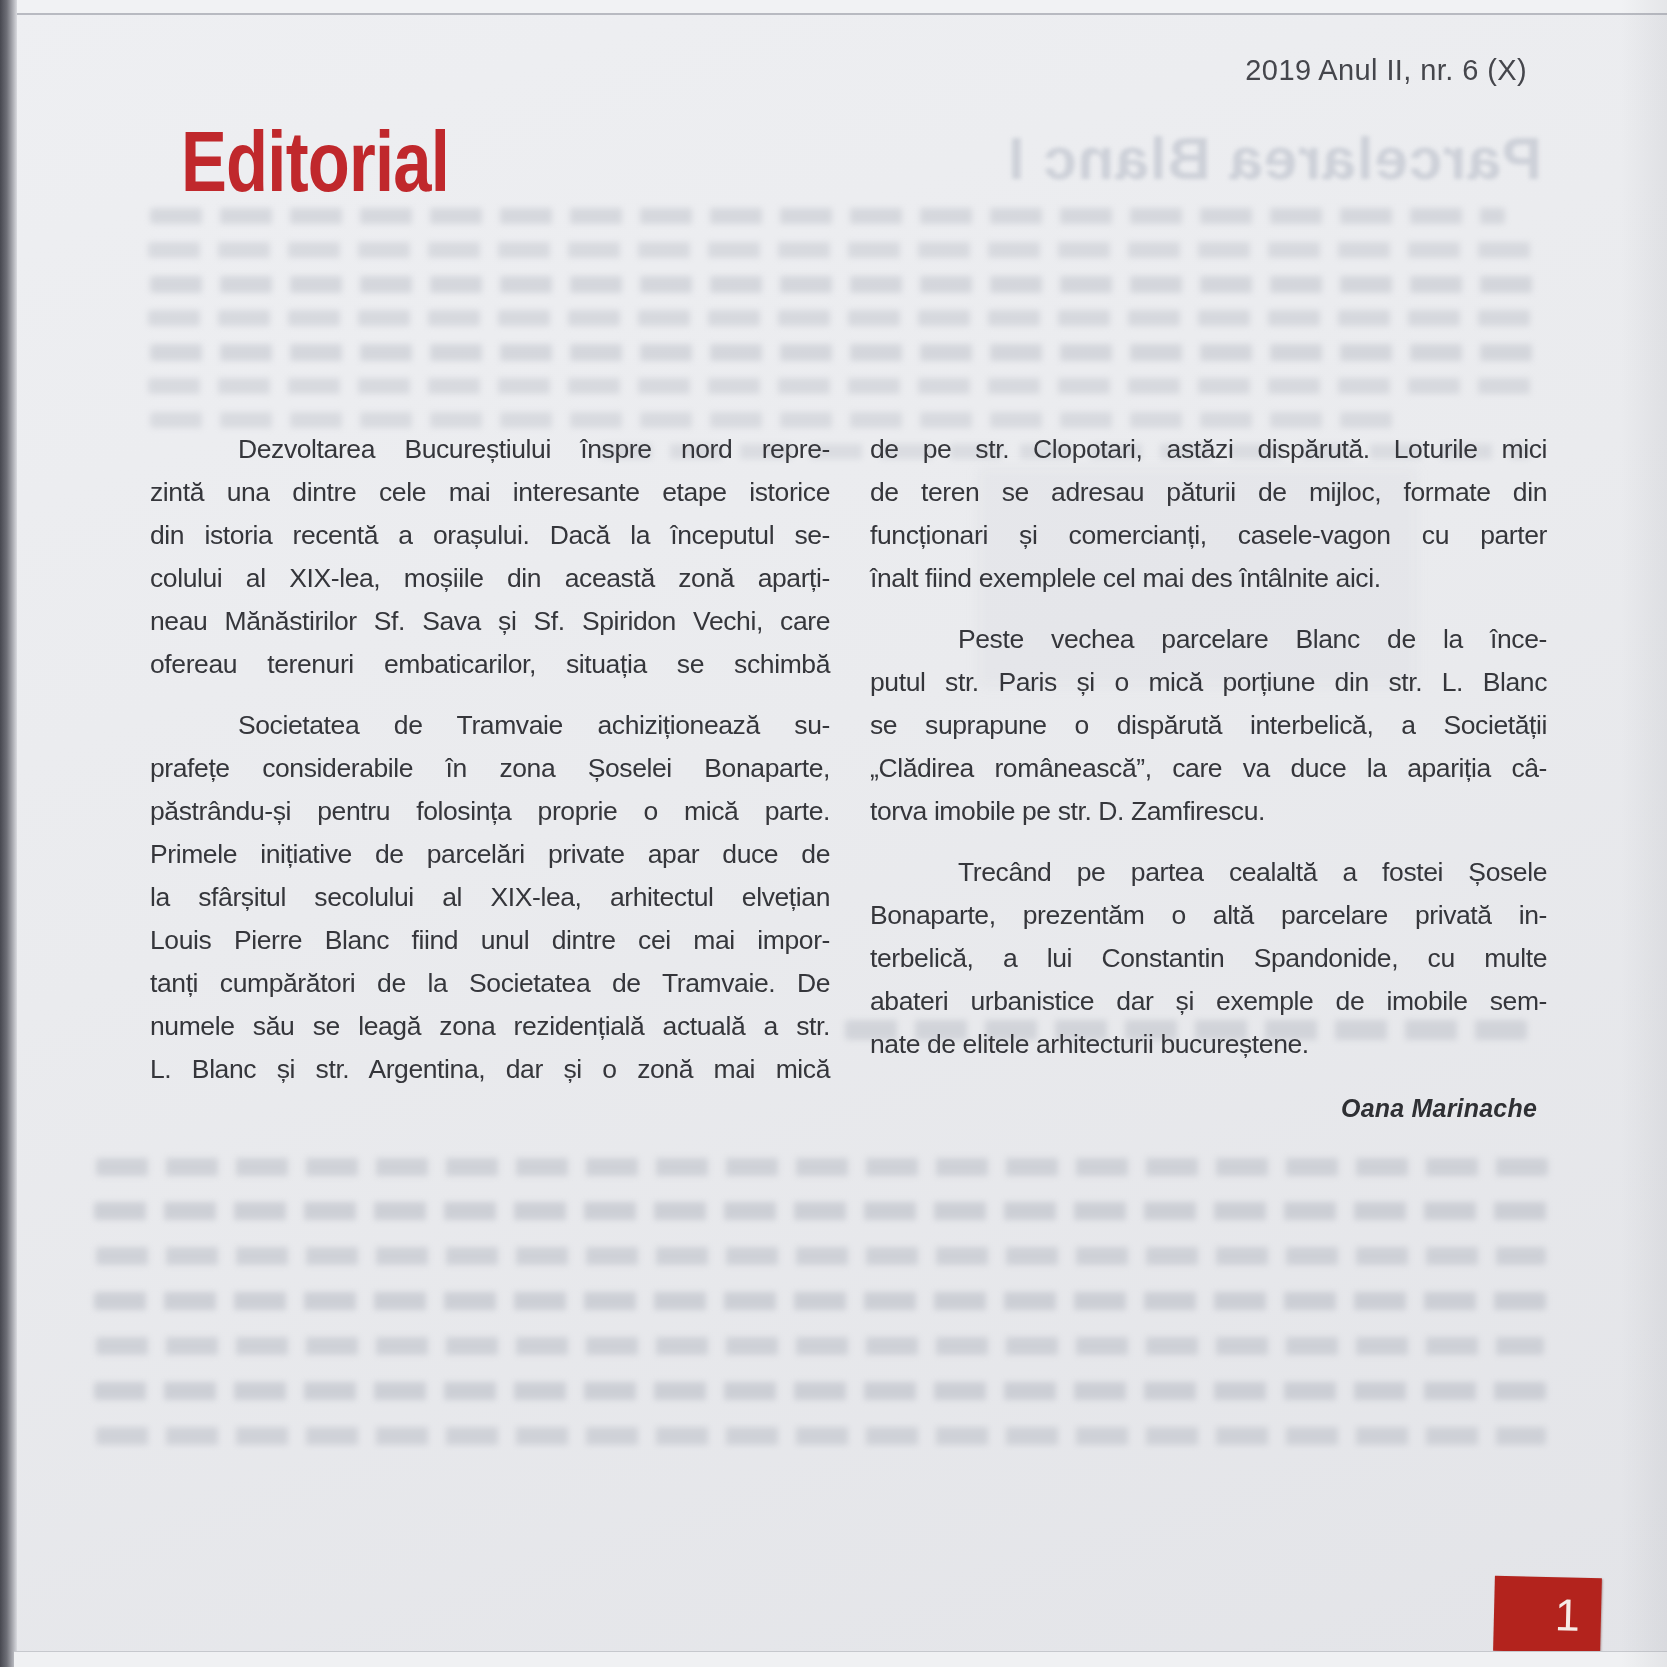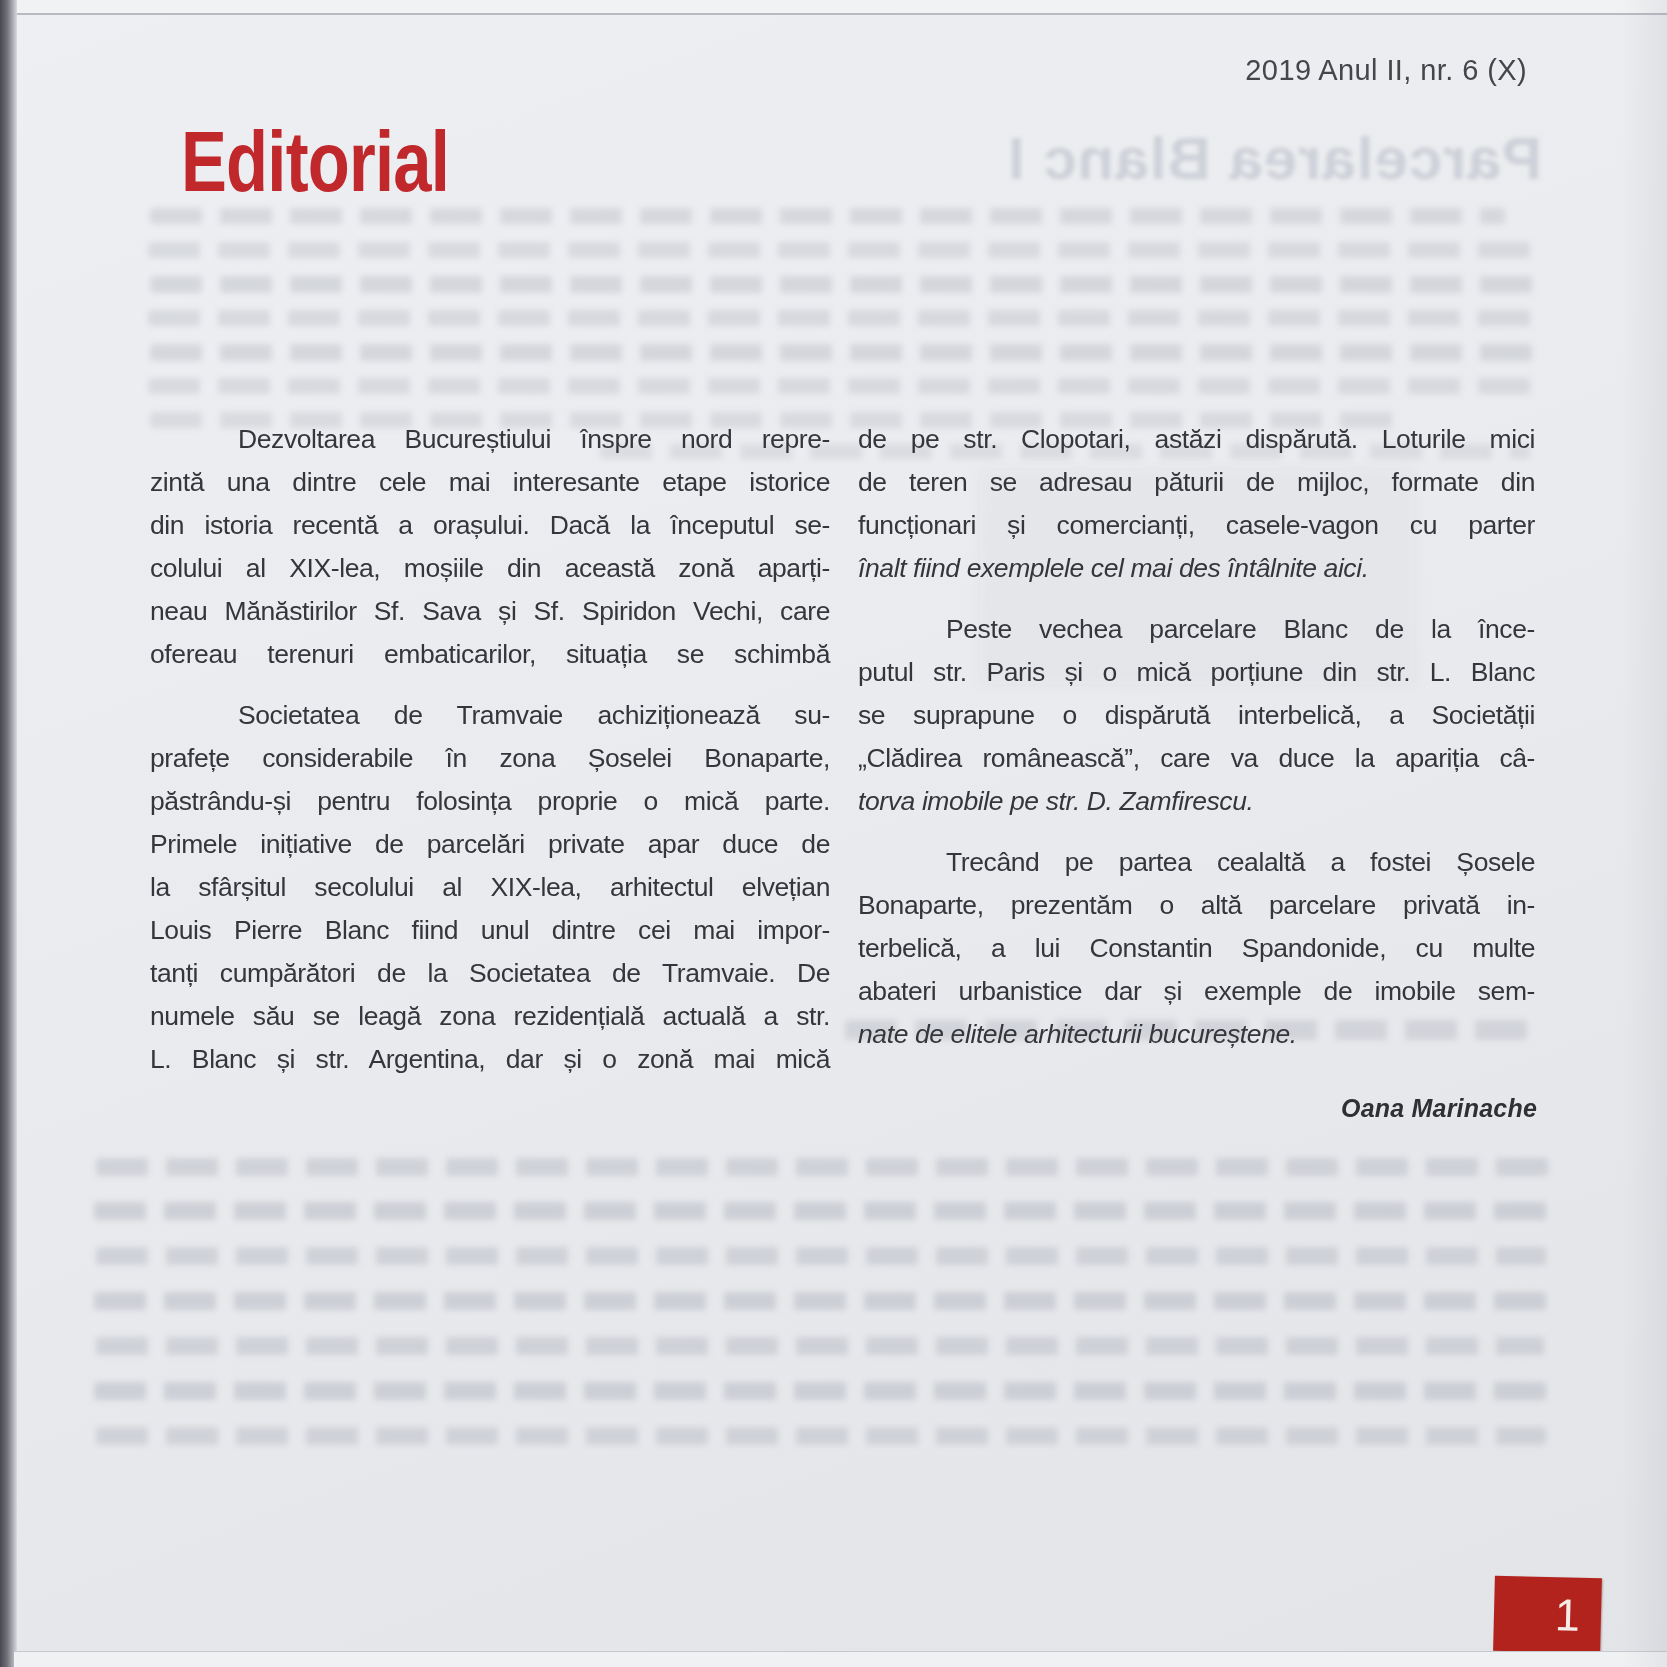--- a/index.html
+++ b/index.html
@@ -43,33 +43,33 @@
     position:absolute; border-radius:3px; filter:blur(3px);
     background:repeating-linear-gradient(90deg,#b7bbc4 0 52px, rgba(255,255,255,0) 52px 70px);
     pointer-events:none;
   }
   .ghost-blob {
     position:absolute; filter:blur(7px); background:rgba(176,180,190,.08);
     border:2px solid rgba(160,165,175,.10); pointer-events:none;
   }
 
   .columns {
-    position:absolute; left:150px; top:418px; width:1385px;
-    display:flex; gap:28px;
+    position:absolute; left:150px; top:428px; width:1385px;
+    display:flex; gap:40px;
   }
   .col { flex:0 0 680px; }
   .col.colR { flex:0 0 677px; }
   .para { margin-bottom:18px; }
   .para:last-child { margin-bottom:0; }
   .bl {
     font-size:26.5px; line-height:43px; letter-spacing:-0.4px;
     color:var(--text,#35363b);
     text-align:justify; text-align-last:justify;
   }
-  .bl.end { text-align:left; text-align-last:left;font-style:italic; }
+  .bl.end { text-align:left; text-align-last:left; }
   .bl.ind { text-indent:88px; }
 
   .author {
     position:absolute; top:1094px; right:130px;
     font-size:25px; font-weight:bold; color:#2f3034; letter-spacing:.2px;font-style:italic;
   }
 
   .pagebox {
     position:absolute; left:1494px; top:1577px; width:107px; height:75px;
     background:var(--boxred,#b3231d);

